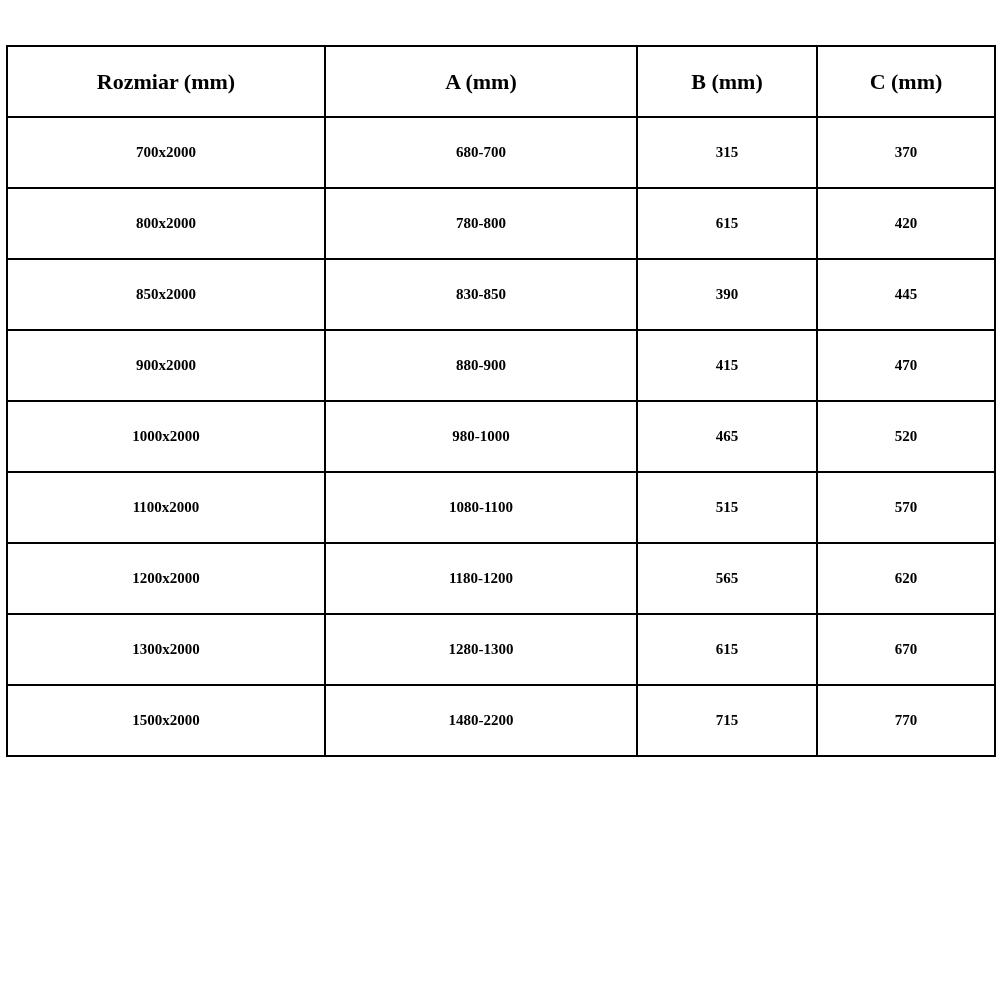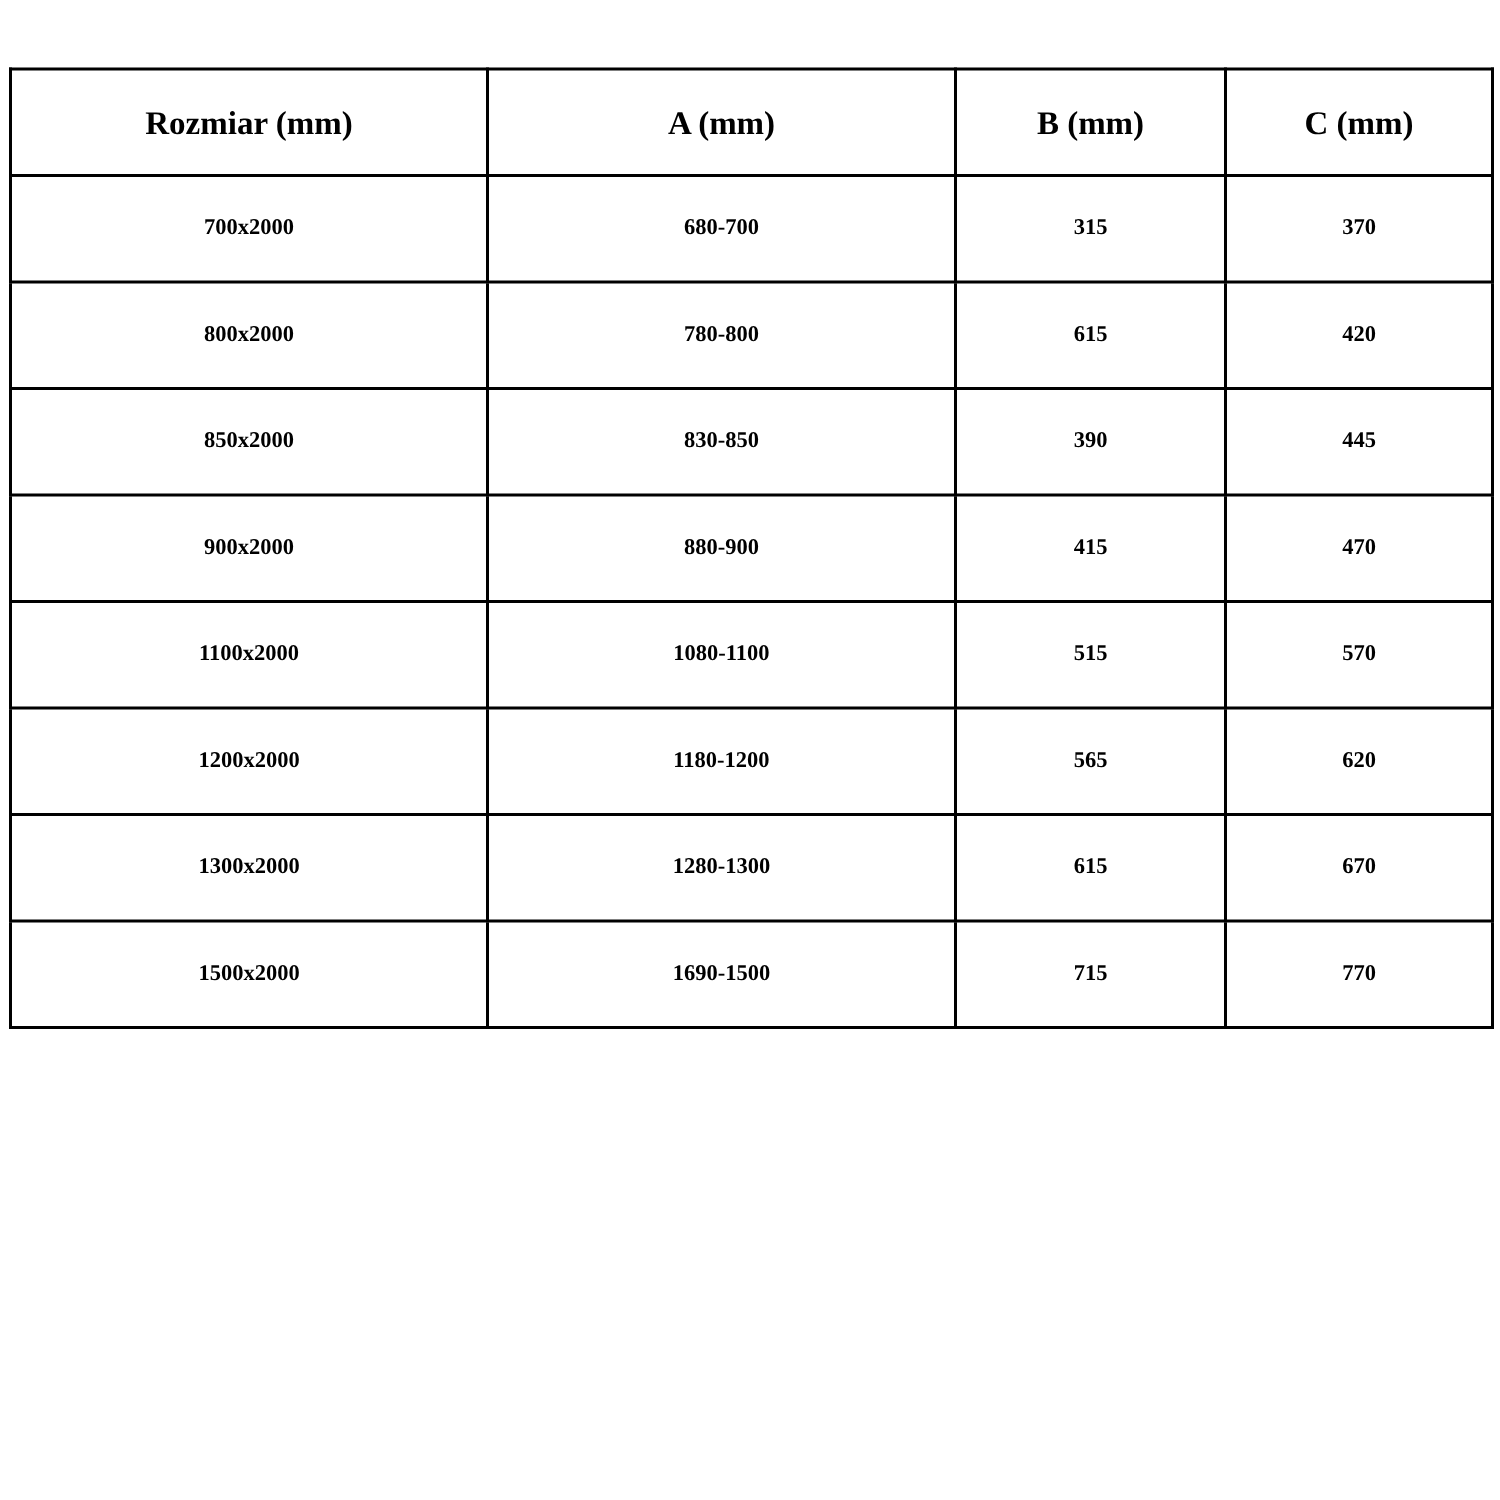--- a/index.html
+++ b/index.html
@@ -85,38 +85,44 @@
         <td>390</td>
         <td>445</td>
       </tr>
       <tr>
         <td>900x2000</td>
         <td>880-900</td>
         <td>415</td>
         <td>470</td>
       </tr>
       <tr>
+        <td>1000x2000</td>
+        <td>980-1000</td>
+        <td>465</td>
+        <td>520</td>
+      </tr>
+      <tr>
         <td>1100x2000</td>
         <td>1080-1100</td>
         <td>515</td>
         <td>570</td>
       </tr>
       <tr>
         <td>1200x2000</td>
         <td>1180-1200</td>
         <td>565</td>
         <td>620</td>
       </tr>
       <tr>
         <td>1300x2000</td>
         <td>1280-1300</td>
         <td>615</td>
         <td>670</td>
       </tr>
       <tr>
         <td>1500x2000</td>
-        <td>1690-1500</td>
+        <td>1480-2200</td>
         <td>715</td>
         <td>770</td>
       </tr>
     </tbody>
   </table>
 </div>
 
 </body></html>

